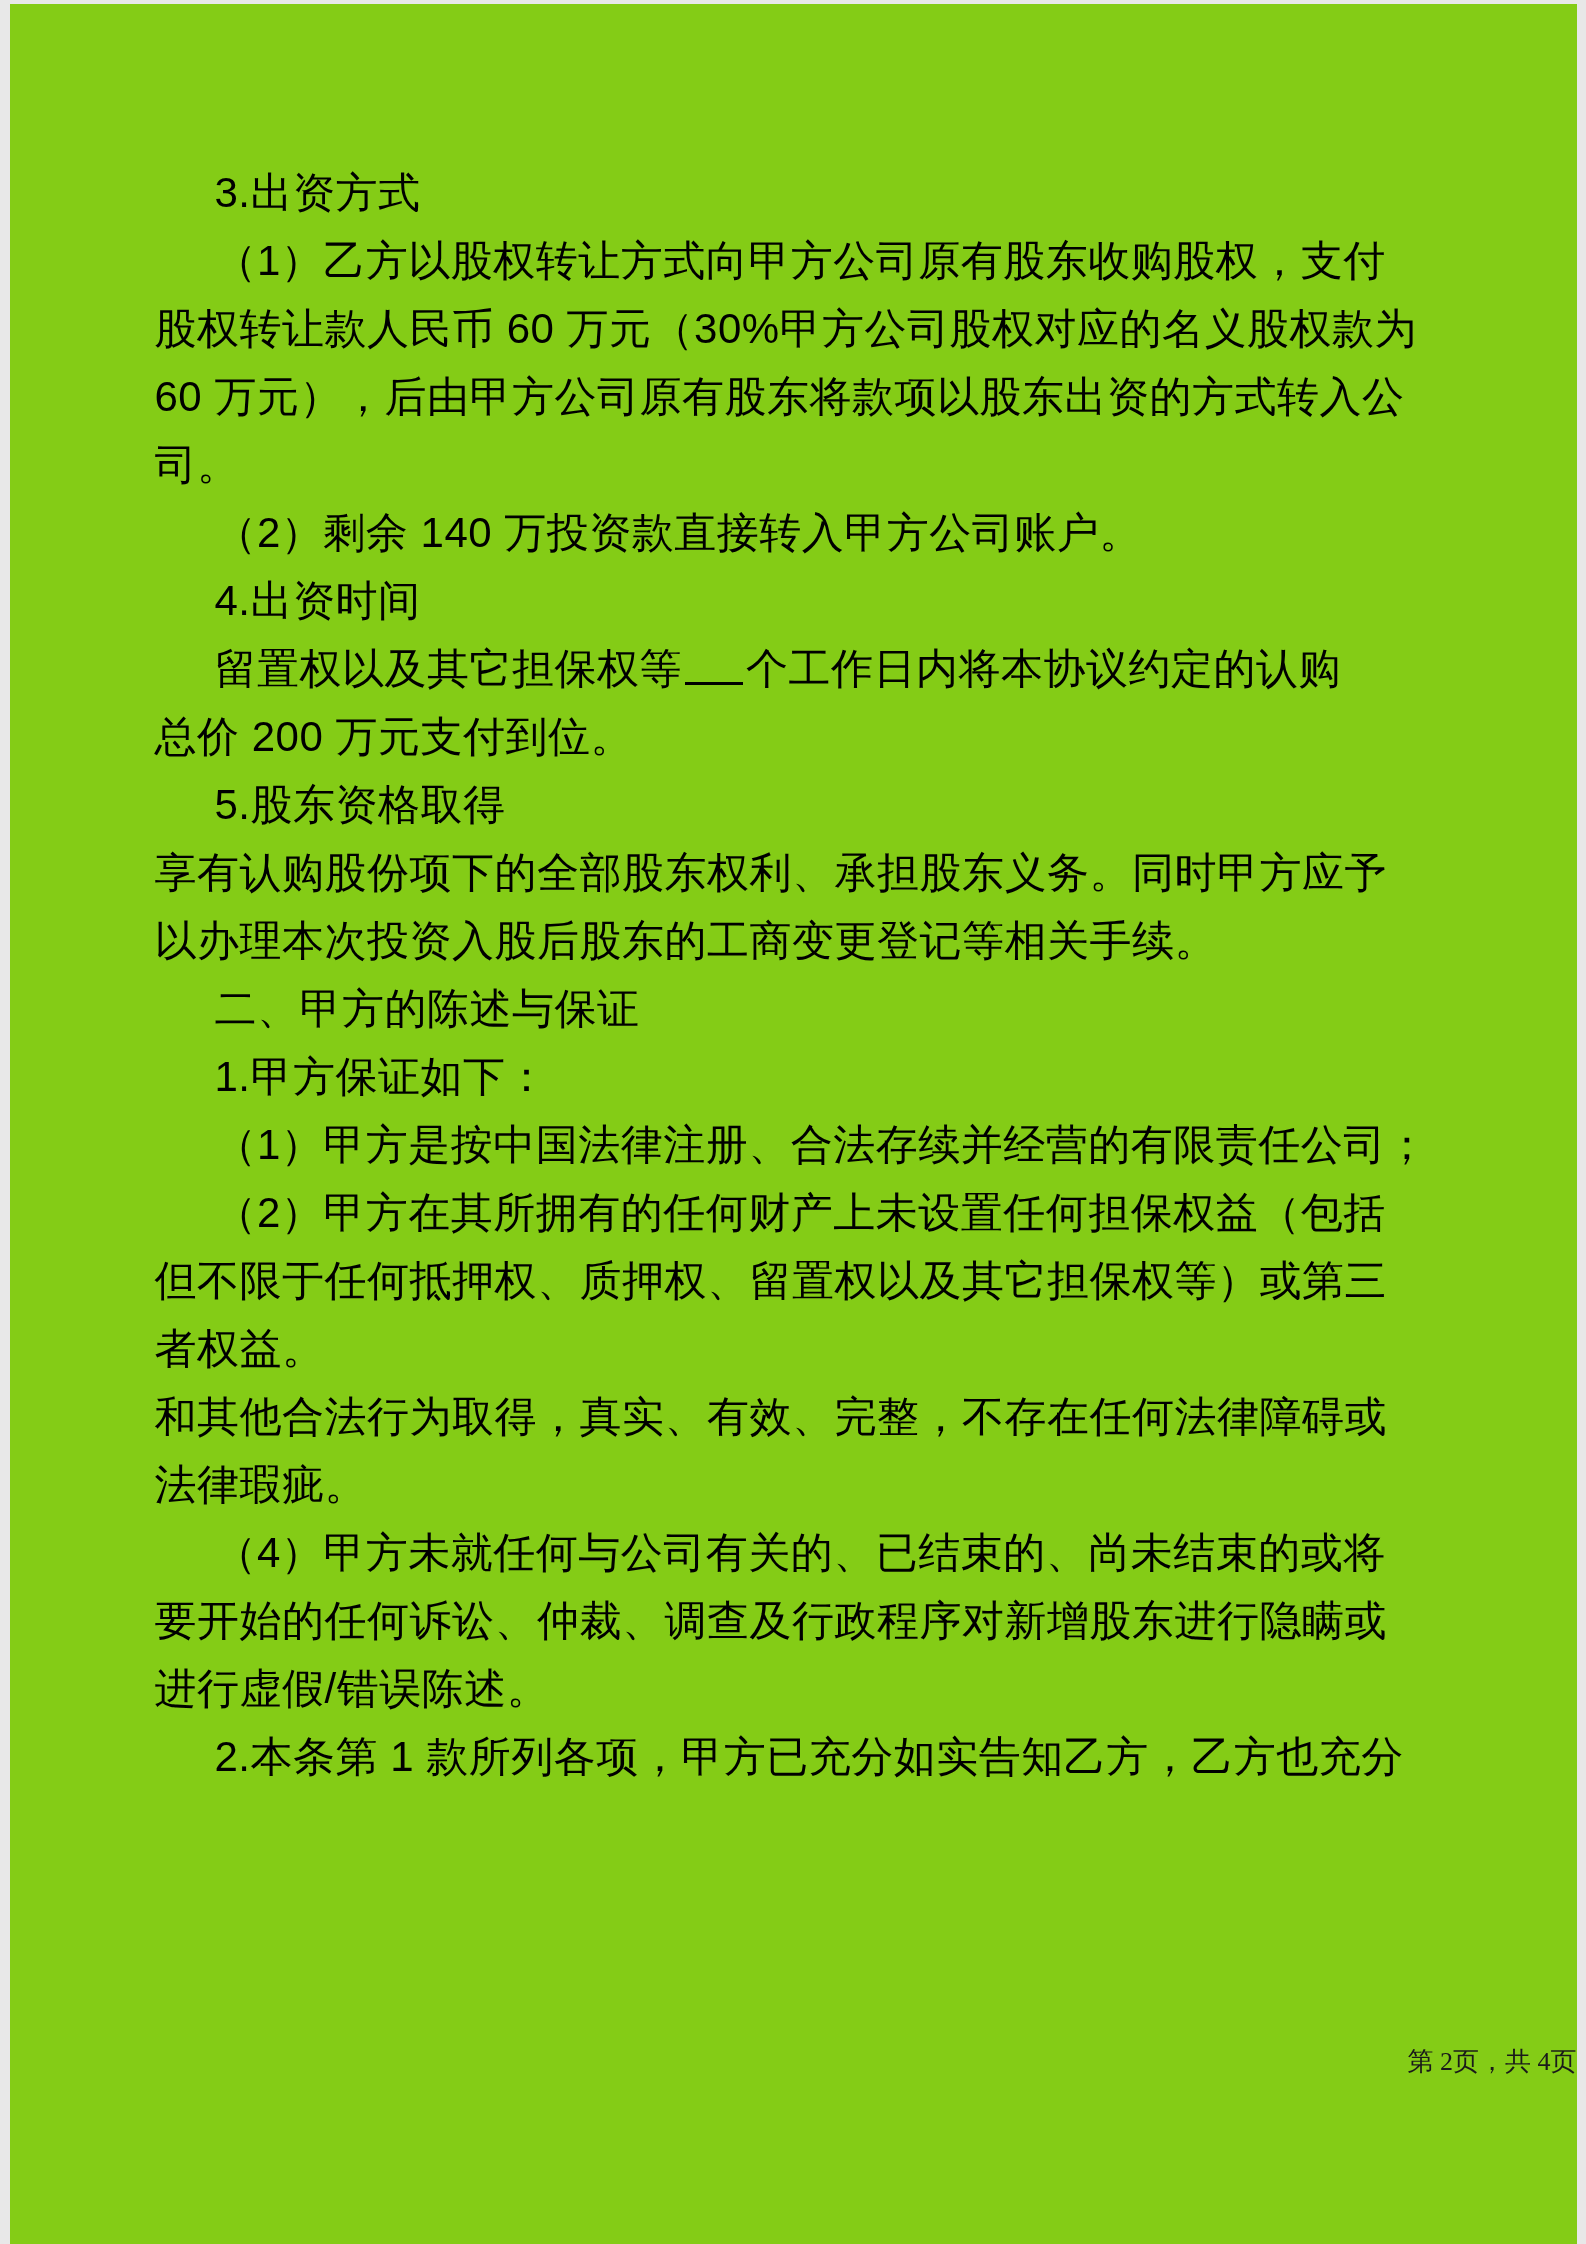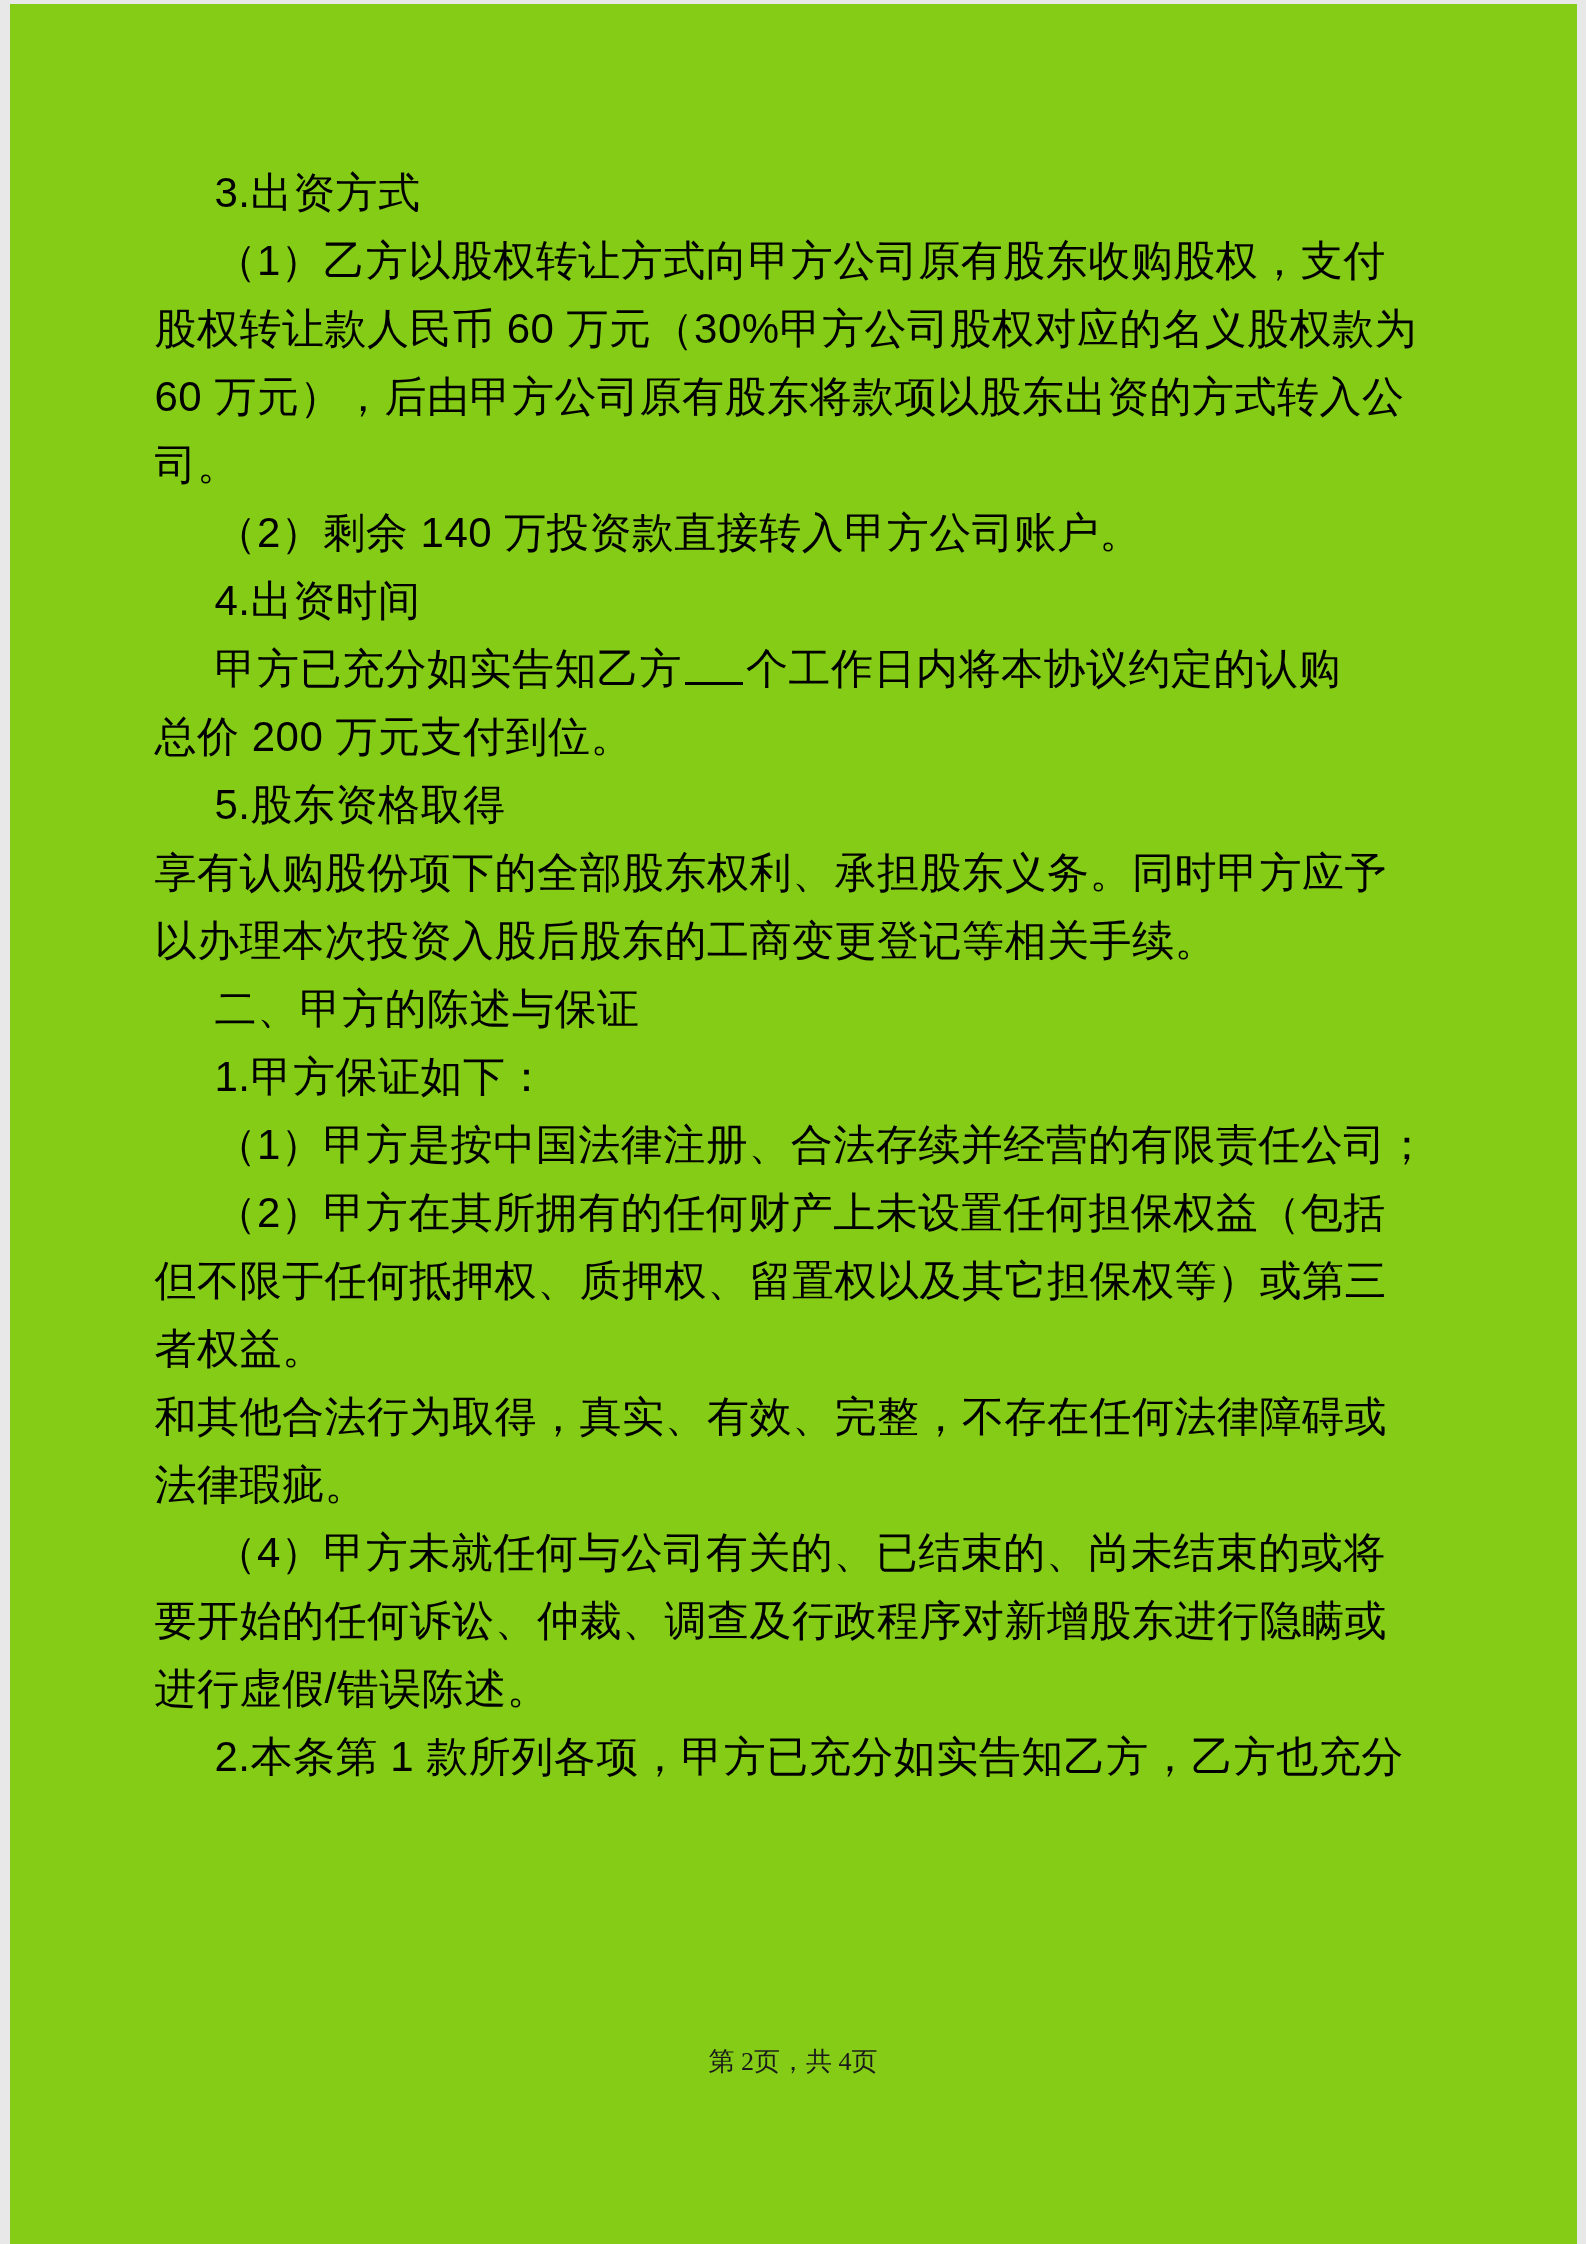--- a/index.html
+++ b/index.html
@@ -44,40 +44,40 @@
     border-bottom: 3px solid #000000;
     vertical-align: baseline;
     transform: translateY(2px);
     margin: 0 3px;
   }
   .footer {
     position: absolute;
     left: 0;
     right: 0;
     top: 2038px;
-    text-align: center;
+    text-align: right;
     font-family: "Liberation Serif", "DejaVu Serif", serif;
     font-size: 26px;
     line-height: 40px;
     color: #1a1a1a;
   }
 </style>
 </head>
 <body>
 
 <div class="page">
   <div class="doc" id="doc-body">
       <div class="line indent">3.出资方式</div>
       <div class="line indent">（1）乙方以股权转让方式向甲方公司原有股东收购股权，支付</div>
       <div class="line">股权转让款人民币 60 万元（30%甲方公司股权对应的名义股权款为</div>
       <div class="line">60 万元），后由甲方公司原有股东将款项以股东出资的方式转入公</div>
       <div class="line">司。</div>
       <div class="line indent">（2）剩余 140 万投资款直接转入甲方公司账户。</div>
       <div class="line indent">4.出资时间</div>
-      <div class="line indent"><span>甲方已充分如实告知乙方</span><span class="blank-underline"></span><span>个工作日内将本协议约定的认购</span></div>
+      <div class="line indent"><span>留置权以及其它担保权等</span><span class="blank-underline"></span><span>个工作日内将本协议约定的认购</span></div>
       <div class="line">总价 200 万元支付到位。</div>
       <div class="line indent">5.股东资格取得</div>
       <div class="line">享有认购股份项下的全部股东权利、承担股东义务。同时甲方应予</div>
       <div class="line">以办理本次投资入股后股东的工商变更登记等相关手续。</div>
       <div class="line indent bold">二、甲方的陈述与保证</div>
       <div class="line indent">1.甲方保证如下：</div>
       <div class="line indent">（1）甲方是按中国法律注册、合法存续并经营的有限责任公司；</div>
       <div class="line indent">（2）甲方在其所拥有的任何财产上未设置任何担保权益（包括</div>
       <div class="line">但不限于任何抵押权、质押权、留置权以及其它担保权等）或第三</div>
       <div class="line">者权益。</div>

